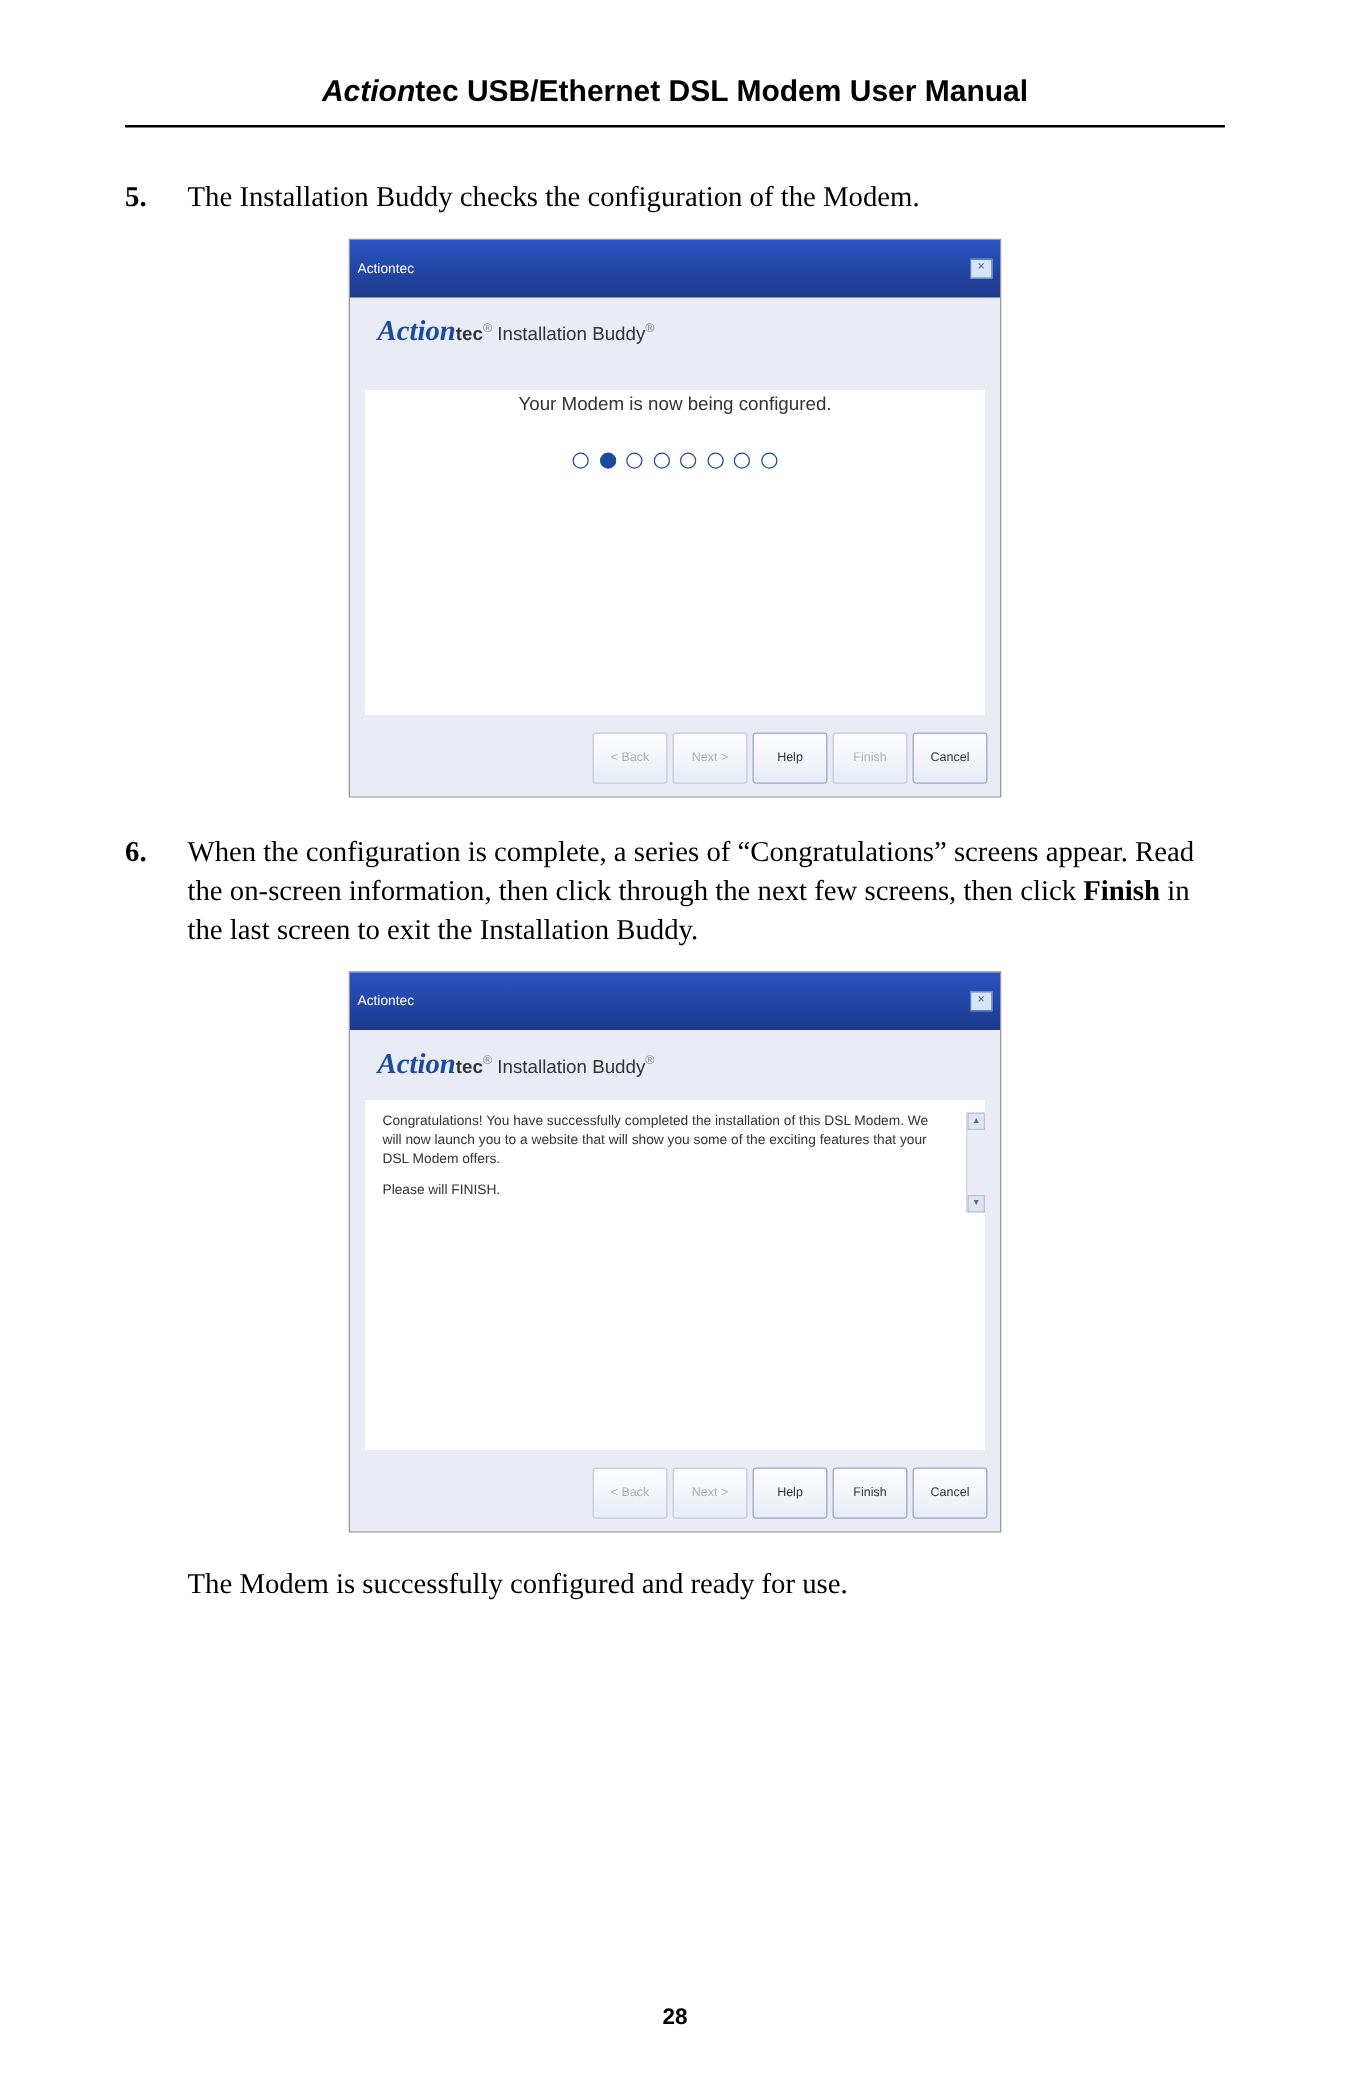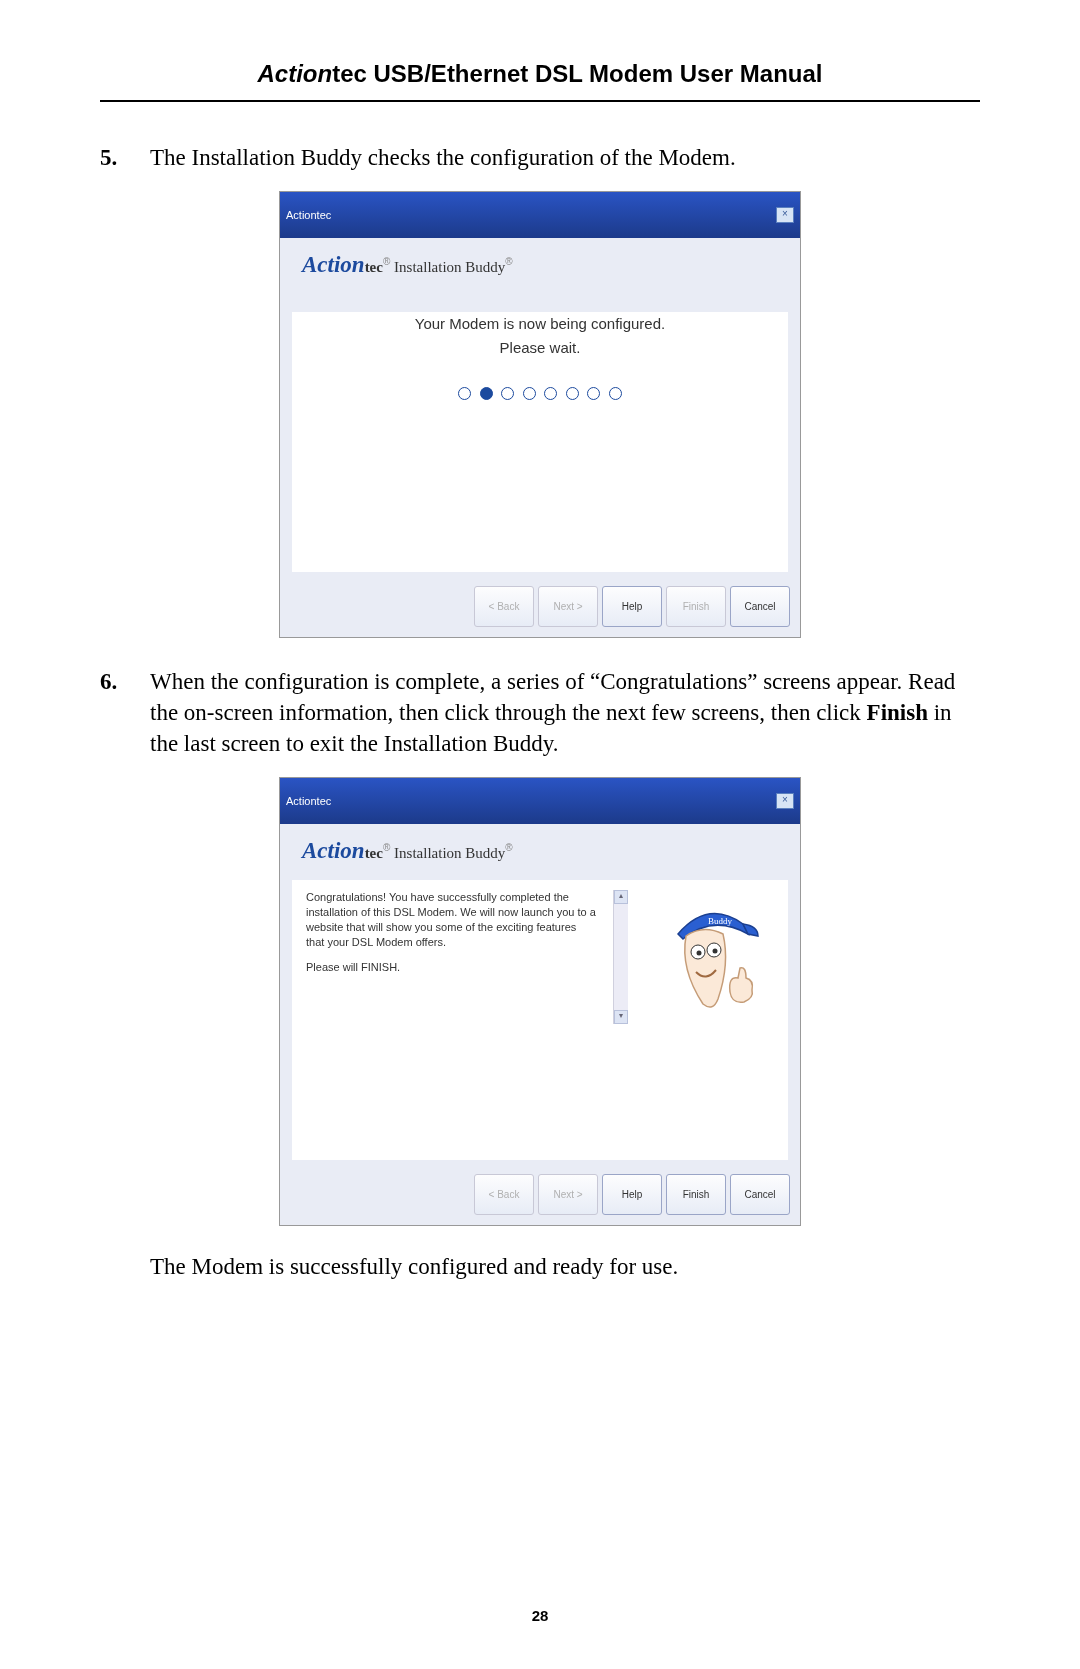--- a/index.html
+++ b/index.html
@@ -86,21 +86,21 @@
     font-size: 17px;
   }
   .dlg-logo-row .script {
     font-style: italic;
     font-family: "Brush Script MT", cursive;
     font-size: 23px;
     font-weight: bold;
     color: #1c4a9e;
   }
   .dlg-logo-row .rest {
-    font-family: Liberation Serif, serif;
+    font-family: Liberation Sans, sans-serif;
     color: #333;
     font-size: 15px;
   }
   .dlg-logo-row .reg { font-size: 10px; vertical-align: super; color:#888; }
   .dlg-content {
     background: #fff;
     margin: 10px 12px 8px 12px;
     min-height: 260px;
     position: relative;
   }
@@ -193,21 +193,21 @@
     margin: 10px 0 0 50px;
   }
   .page-footer {
     position: absolute;
     bottom: 45px;
     left: 0;
     right: 0;
     text-align: center;
     font-family: Helvetica, Arial, sans-serif;
     font-weight: bold;
-    font-size: 15px;
+    font-size: 18px;
   }
 </style>
 </head>
 <body>
 
 <div class="page">
   <div class="header-title">
     <span class="light">Action</span><span>tec USB/Ethernet DSL Modem User Manual</span>
   </div>
   <hr class="header-hr">
@@ -222,21 +222,20 @@
       <div class="dlg-titlebar">
         <span>Actiontec</span>
         <span class="dlg-close">×</span>
       </div>
       <div class="dlg-logo-row">
         <span class="script">Action</span><b class="rest" style="font-weight:bold;">tec</b><span class="reg">®</span><span class="rest"> Installation Buddy</span><span class="reg">®</span>
       </div>
       <div class="dlg-content">
         <div class="dlg1-msg">
           <div>Your Modem is now being configured.</div>
-          <div>Please wait.</div>
         </div>
         <div class="progress-dots">
           <span class="dot"></span>
           <span class="dot filled"></span>
           <span class="dot"></span>
           <span class="dot"></span>
           <span class="dot"></span>
           <span class="dot"></span>
           <span class="dot"></span>
           <span class="dot"></span>
@@ -272,41 +271,20 @@
         <div class="dlg2-body">
           <div class="dlg2-text">
             <p>Congratulations!  You have successfully completed the installation of this DSL Modem.  We will now launch you to a website that will show you some of the exciting features that your DSL Modem offers.</p>
             <p>Please will FINISH.</p>
           </div>
           <div class="dlg2-scroll">
             <div class="scroll-btn">▴</div>
             <div style="flex:1"></div>
             <div class="scroll-btn">▾</div>
           </div>
-          <div class="mascot-cell">
-            <svg width="110" height="130" viewBox="0 0 110 130">
-
-              <path d="M20 40 Q50 5 85 30 L90 40 Q55 20 25 45 Z" fill="#2a5fd1" stroke="#1b3f90" stroke-width="1.5"></path>
-              <path d="M85 30 Q100 32 100 42 L90 40 Z" fill="#2a5fd1" stroke="#1b3f90" stroke-width="1.5"></path>
-              <text x="50" y="30" font-size="9" fill="#fff" font-family="cursive">Buddy</text>
-
-              <path d="M28 42 Q22 75 45 110 Q55 118 60 105 Q72 70 65 40 Q45 30 28 42 Z" fill="#fbe9d8" stroke="#c59c77" stroke-width="1.5"></path>
-
-              <circle cx="40" cy="58" r="7" fill="#fff" stroke="#333" stroke-width="1"></circle>
-              <circle cx="56" cy="56" r="7" fill="#fff" stroke="#333" stroke-width="1"></circle>
-              <circle cx="41" cy="59" r="2.5" fill="#333"></circle>
-              <circle cx="57" cy="57" r="2.5" fill="#333"></circle>
-
-              <path d="M38 78 Q48 88 58 76" fill="none" stroke="#a06a40" stroke-width="2"></path>
-
-              <g transform="translate(72,88)">
-                <path d="M0 10 Q-2 -6 8 -4 L10 -14 Q16 -16 16 -4 Q24 -2 22 8 Q24 16 14 20 Q2 22 0 10 Z" fill="#fbe9d8" stroke="#c59c77" stroke-width="1.5"></path>
-              </g>
-            </svg>
-          </div>
         </div>
       </div>
       <div class="dlg-footer">
         <span class="dlg-btn disabled">&lt; Back</span>
         <span class="dlg-btn disabled">Next &gt;</span>
         <span class="dlg-btn">Help</span>
         <span class="dlg-btn">Finish</span>
         <span class="dlg-btn">Cancel</span>
       </div>
     </div>

